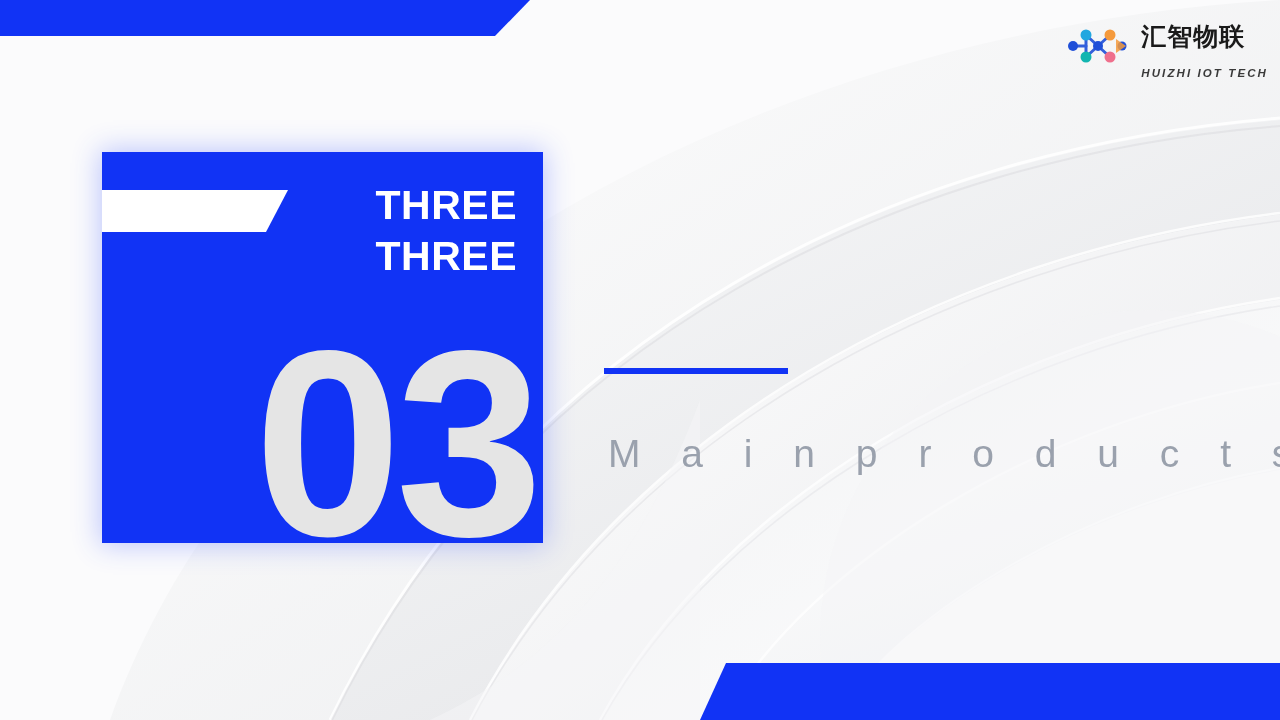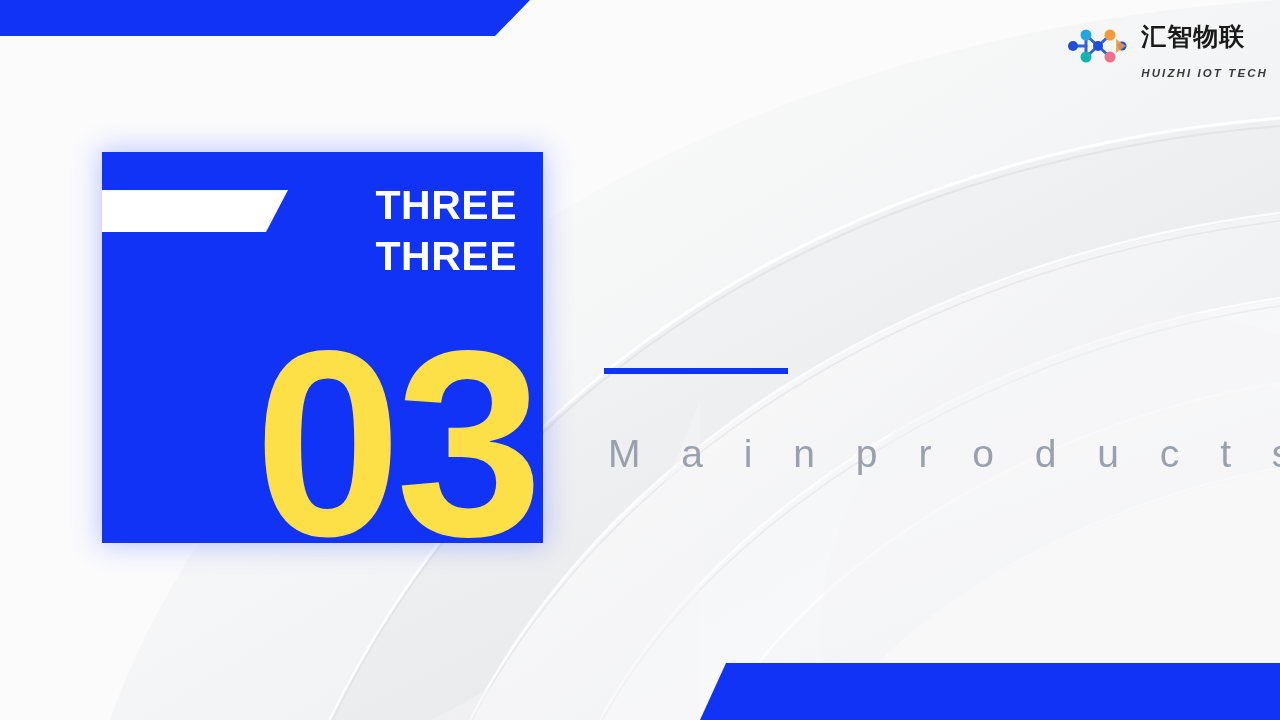--- a/index.html
+++ b/index.html
@@ -73,21 +73,21 @@
     font-size: 41px;
     line-height: 1.24;
     letter-spacing: 0.5px;
   }
   .part-words .line2 { display: block; }
   .part-number {
     position: absolute;
     left: 0; right: 6px;
     top: 170px;
     text-align: right;
-    color: #fde047;
+    color: #e5e5e5;
     font-weight: bold;
     font-size: 265px;
     line-height: 0.92;
     letter-spacing: -6px;
   }
 
   
   .title-cn {
     position: absolute;
     left: 598px; top: 213px;

